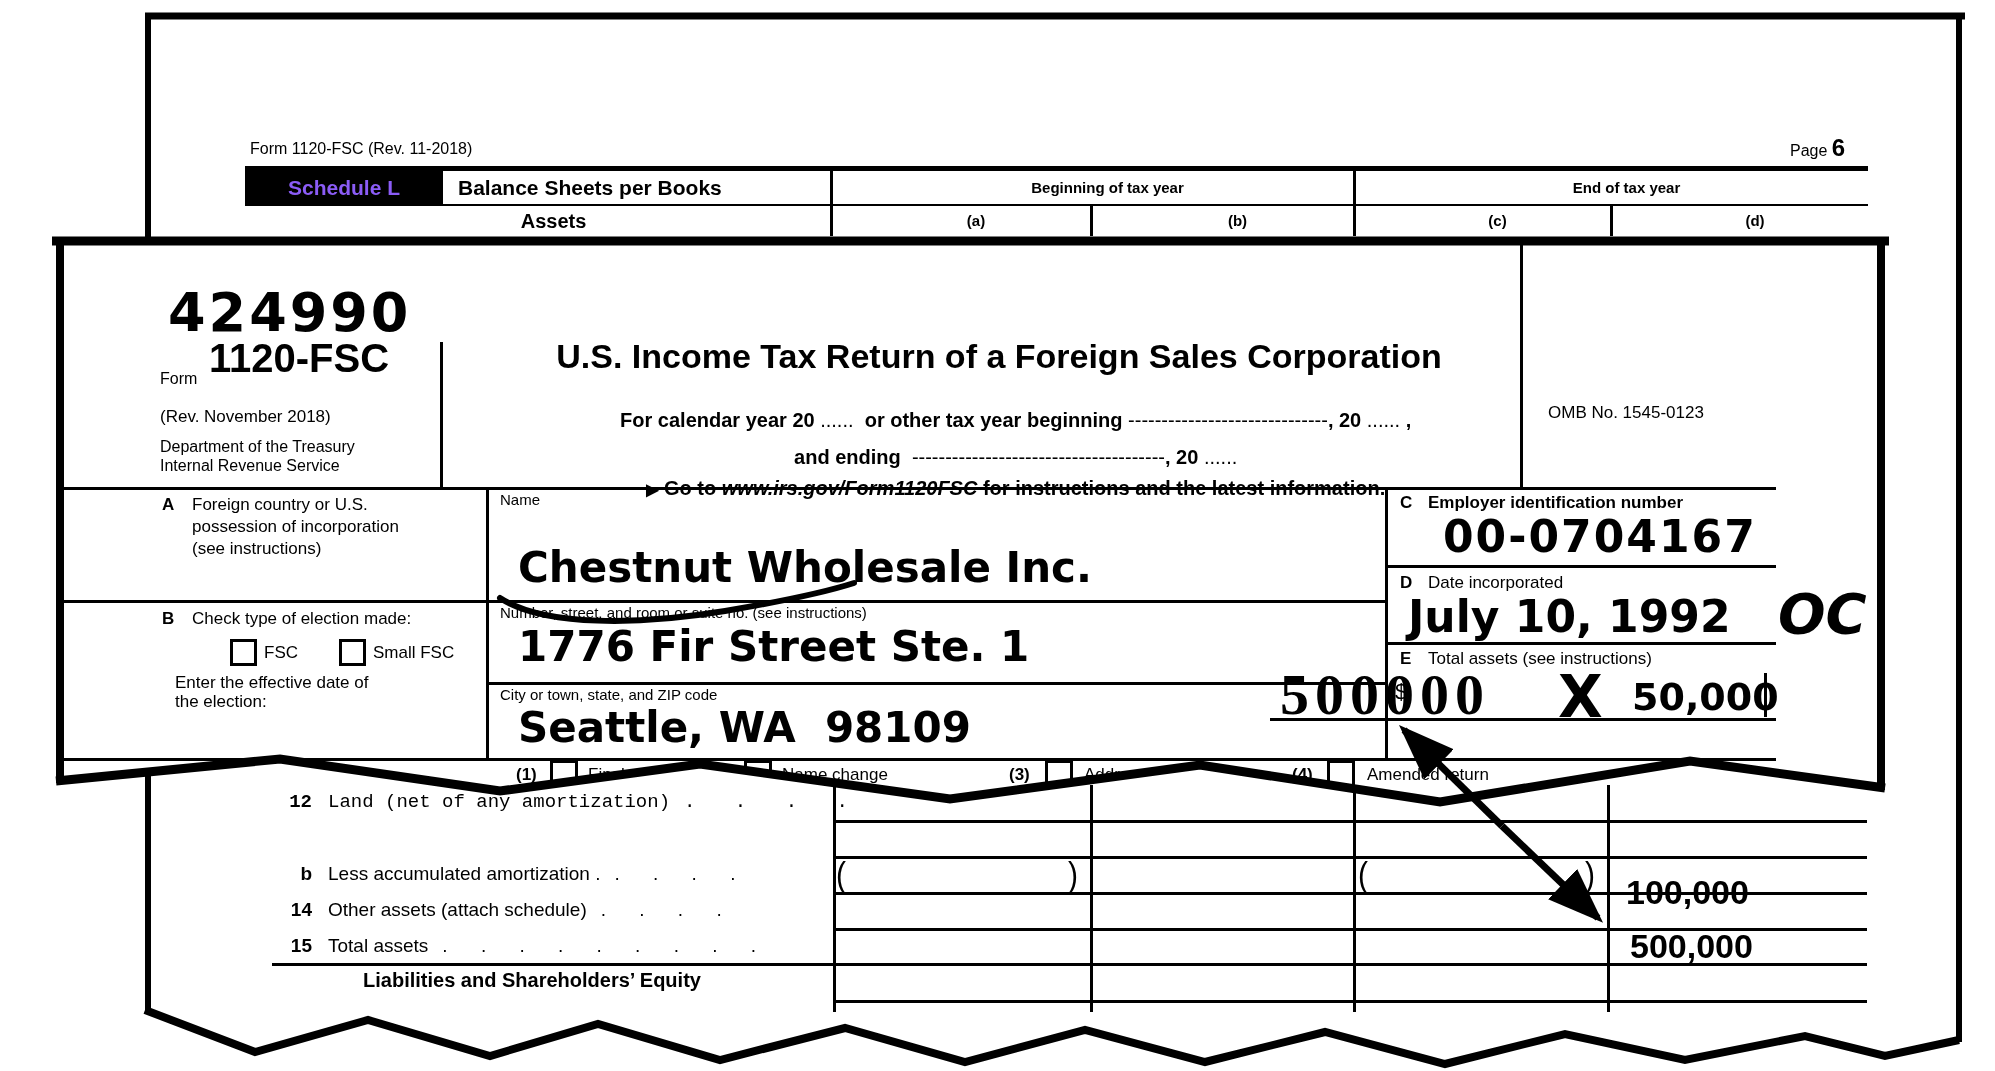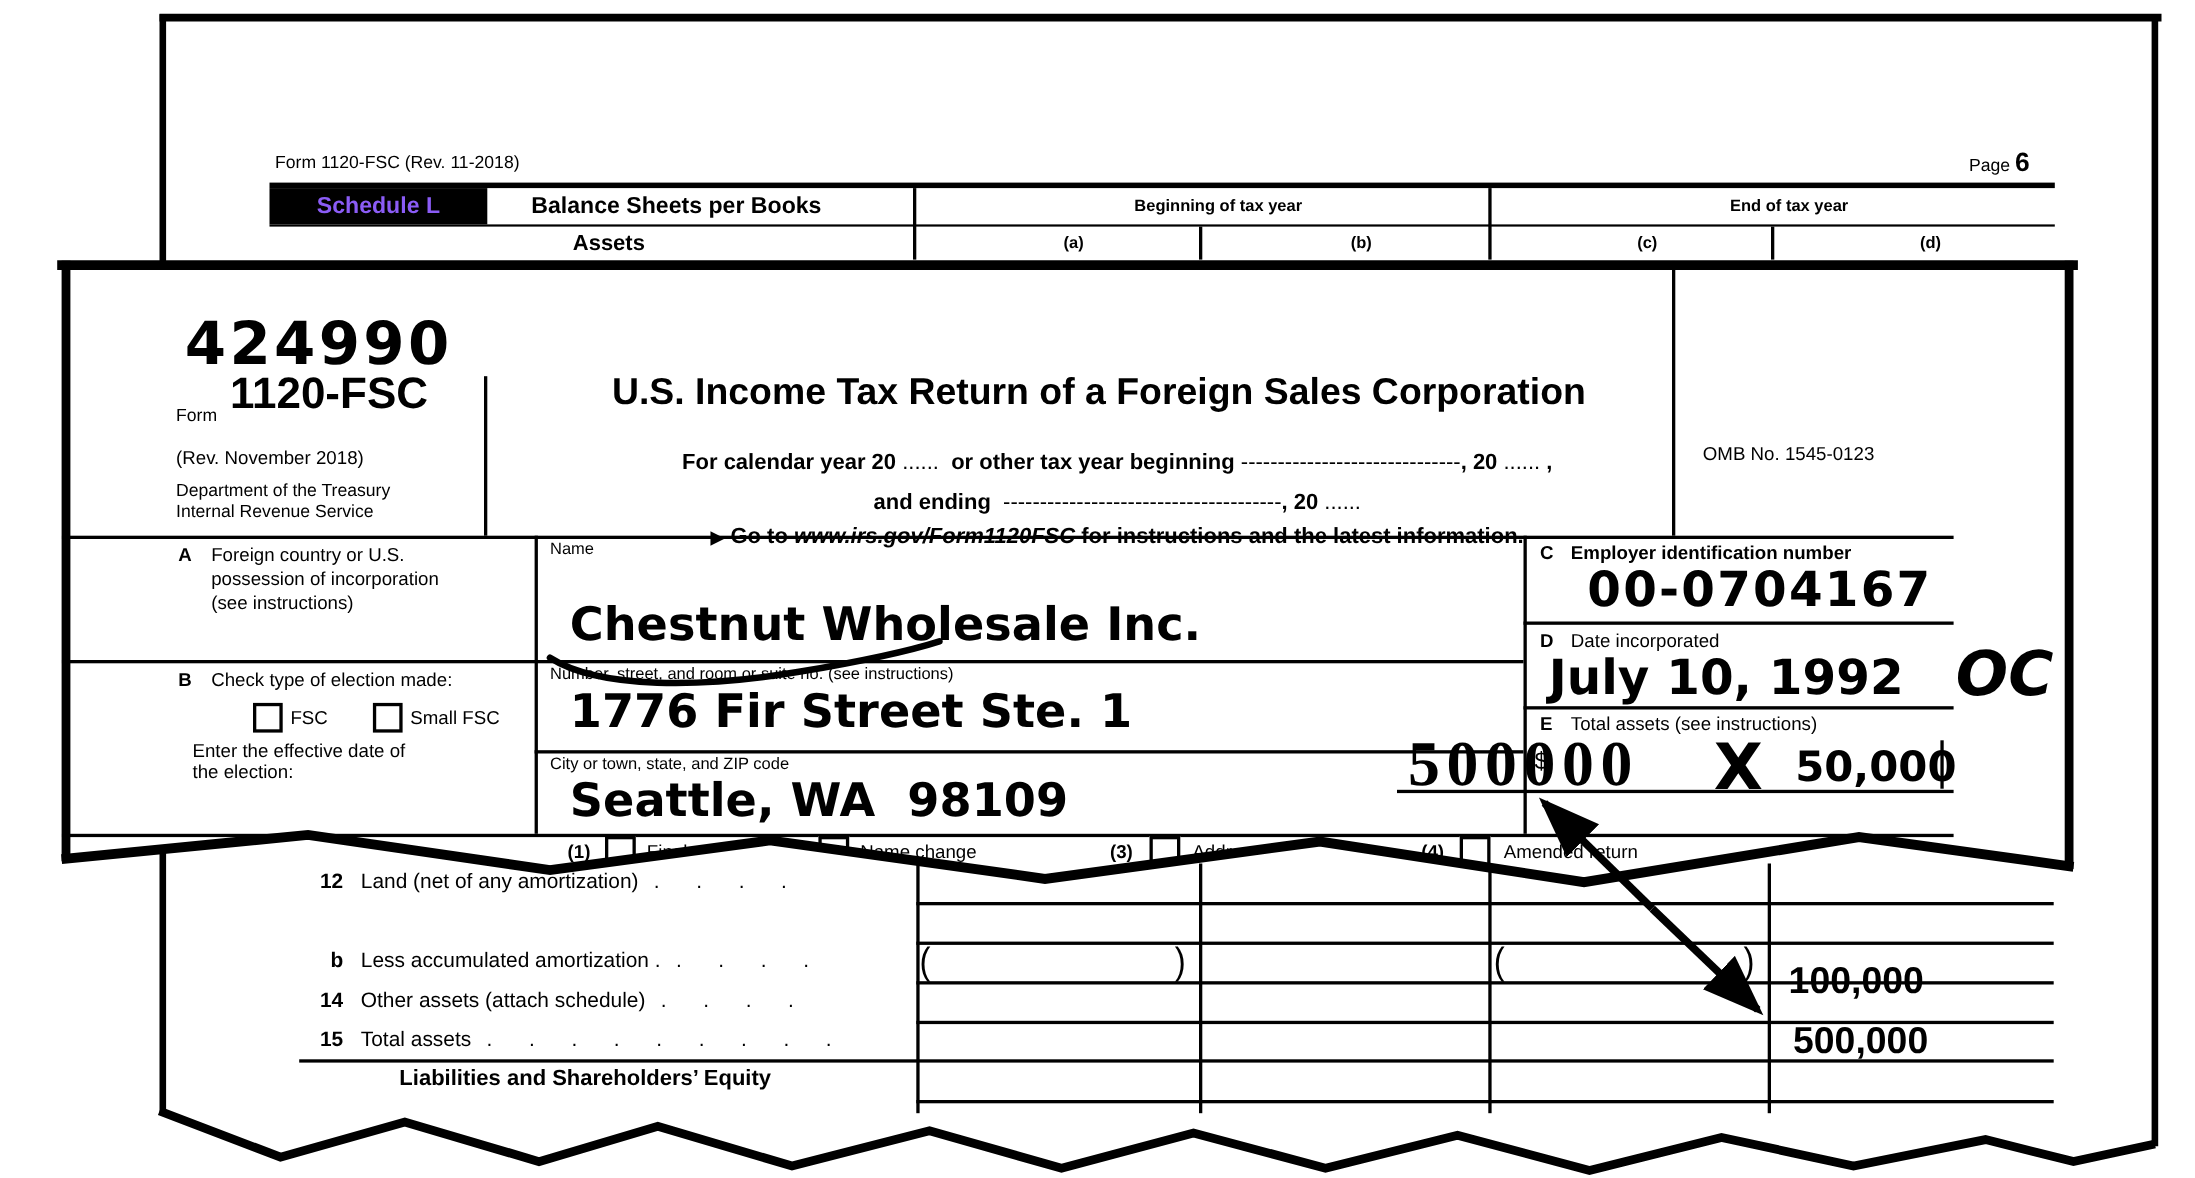--- a/index.html
+++ b/index.html
@@ -36,21 +36,21 @@
     <line x1="145" y1="16" x2="1965" y2="16" stroke="#000" stroke-width="7"></line>
     <line x1="148" y1="13" x2="148" y2="1012" stroke="#000" stroke-width="6"></line>
     <line x1="1959" y1="13" x2="1959" y2="1042" stroke="#000" stroke-width="6"></line>
   </svg>
 
   <div class="t" style="left:250px;top:140px;font-size:16px;">Form 1120-FSC (Rev. 11-2018)</div>
   <div class="t" style="left:1790px;top:134px;font-size:16px;"><span>Page</span>&nbsp;<span class="b" style="font-size:24px;">6</span></div>
 
   <div class="hline" style="left:245px;top:166px;width:1623px;height:5px;"></div>
   <div class="schedL-box">Schedule L</div>
-  <div class="t b" style="left:458px;top:176px;font-size:21px;margin-left:25px;">Balance Sheets per Books</div>
+  <div class="t b" style="left:458px;top:176px;font-size:21px;">Balance Sheets per Books</div>
   <div class="vline" style="left:830px;top:171px;height:65px;"></div>
   <div class="vline" style="left:1353px;top:171px;height:65px;"></div>
   <div class="t b ctr" style="left:830px;top:179px;width:523px;font-size:15px;">Beginning of tax year</div>
   <div class="t b ctr" style="left:1353px;top:179px;width:515px;font-size:15px;">End of tax year</div>
   <div class="hline" style="left:245px;top:204px;width:1623px;height:2px;"></div>
 
   <div class="t b ctr" style="left:245px;top:210px;width:585px;font-size:20px;">Assets</div>
   <div class="vline" style="left:1090px;top:206px;height:30px;"></div>
   <div class="vline" style="left:1610px;top:206px;height:30px;"></div>
   <div class="t b ctr" style="left:830px;top:212px;width:260px;font-size:15px;">(a)</div>
@@ -62,21 +62,21 @@
   <div class="vline" style="left:1090px;top:785px;height:227px;"></div>
   <div class="vline" style="left:1353px;top:785px;height:227px;"></div>
   <div class="vline" style="left:1607px;top:785px;height:227px;"></div>
   <div class="hline" style="left:833px;top:820px;width:1034px;"></div>
   <div class="hline" style="left:833px;top:856px;width:1034px;"></div>
   <div class="hline" style="left:833px;top:892px;width:1034px;"></div>
   <div class="hline" style="left:833px;top:928px;width:1034px;"></div>
   <div class="hline" style="left:272px;top:963px;width:1595px;"></div>
   <div class="hline" style="left:833px;top:1000px;width:1034px;"></div>
 
-  <div class="rowline" style="left:266px;top:791px;">
+  <div class="rowline" style="left:266px;top:791px;font-family:Liberation Mono, monospace;">
       <span class="num">12</span>
       <span>Land (net of any amortization)</span>
       <span class="dots">.  .  .  .</span>
     </div>
   <div class="rowline" style="left:266px;top:863px;">
       <span class="num">b</span>
       <span>Less accumulated amortization .</span>
       <span class="dots">.  .  .  .</span>
     </div>
   <div class="rowline" style="left:266px;top:899px;align-items:flex-end;">

